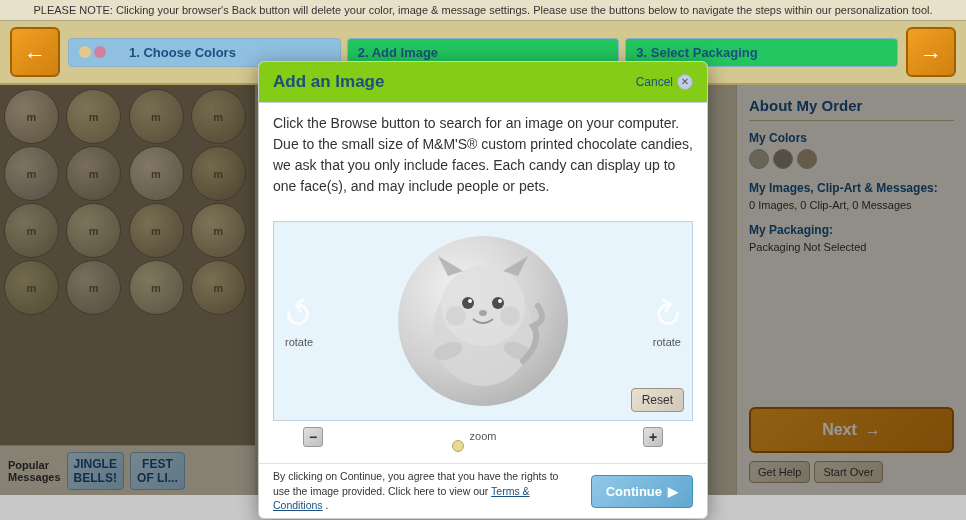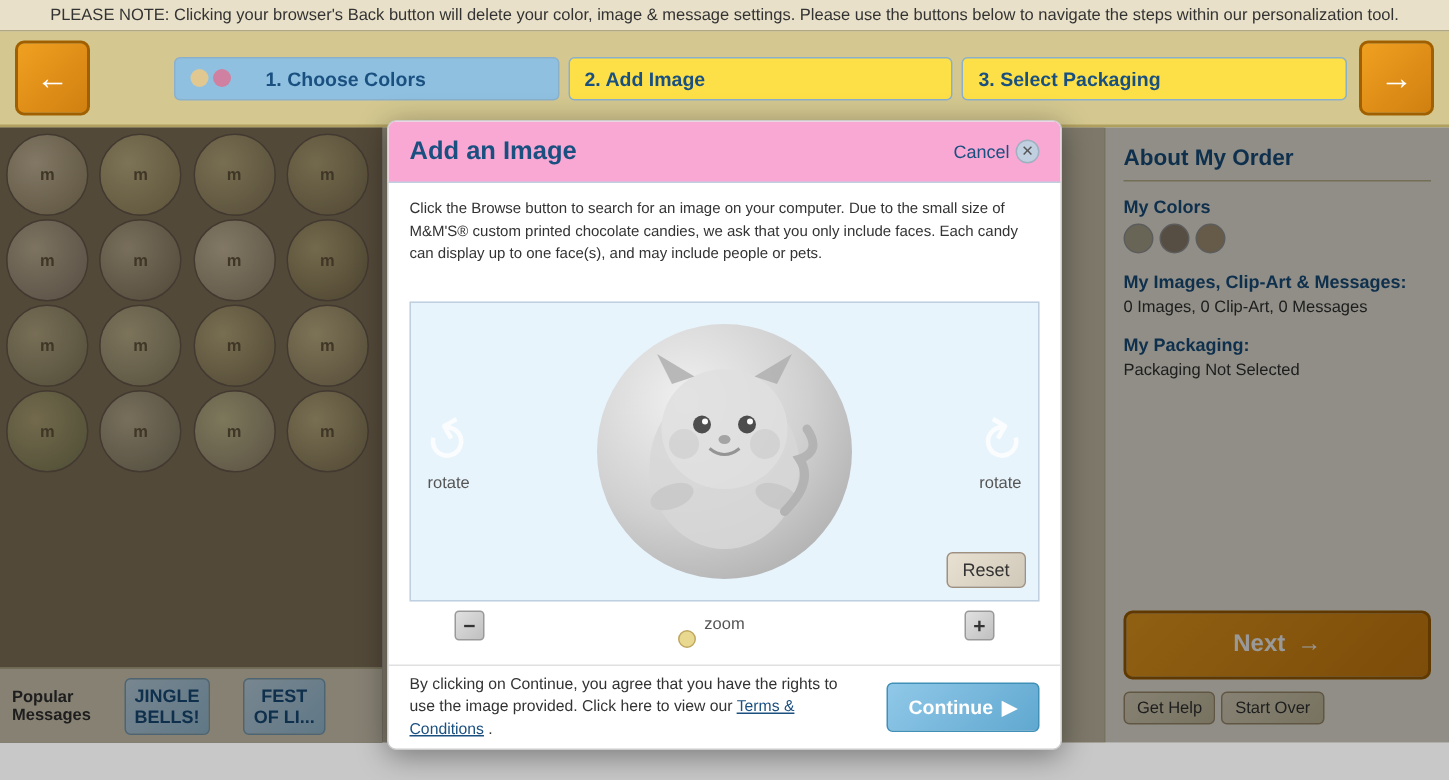--- a/index.html
+++ b/index.html
@@ -49,33 +49,32 @@
     }
 
     .nav-steps {
       display: flex;
       flex: 1;
       gap: 6px;
     }
 
     .nav-step {
       flex: 1;
-      background: #fde047;
+      background: #22c55e;
       border: 1px solid #8ab0cc;
       border-radius: 4px;
       padding: 6px 10px;
       display: flex;
       align-items: center;
       gap: 8px;
       cursor: pointer;
     }
 
     .nav-step.active {
       background: #90c0e0;
-      margin-left: 48px;
     }
 
     .step-dots {
       display: flex;
       gap: 3px;
     }
 
     .step-dot {
       width: 12px;
       height: 12px;
@@ -231,21 +230,21 @@
     .bottom-bar {
       position: absolute;
       bottom: 0;
       left: 0;
       width: 255px;
       background: #e0d8c0;
       border-top: 1px solid #c0b890;
       display: flex;
       align-items: center;
       padding: 4px 8px;
-      gap: 22px;
+      gap: 6px;
       height: 50px;
     }
 
     .popular-label {
       font-size: 11px;
       font-weight: bold;
       color: #333;
       flex-shrink: 0;
     }
 
@@ -281,21 +280,21 @@
       border: 1px solid #ccc;
       border-radius: 6px;
       width: 450px;
       max-height: 460px;
       overflow: hidden;
       box-shadow: 0 4px 20px rgba(0,0,0,0.4);
       position: relative;
     }
 
     .modal-header {
-      background: #f9a8d4;
+      background: #84cc16;
       border-bottom: 1px solid #c0d0e0;
       padding: 10px 14px;
       display: flex;
       justify-content: space-between;
     }
 
     .modal-title {
       font-size: 17px;
       font-weight: bold;
       color: #1a5080;
@@ -321,21 +320,21 @@
       justify-content: center;
       font-size: 10px;
       color: #555;
     }
 
     .modal-body {
       padding: 10px 14px;
     }
 
     .modal-description {
-      font-size: 10px;
+      font-size: 14px;
       color: #333;
       margin-bottom: 24px;
       line-height: 1.5;
     }
 
     .image-editor {
       border: 1px solid #c0d0e0;
       background: #e8f4fc;
       position: relative;
       height: 200px;

